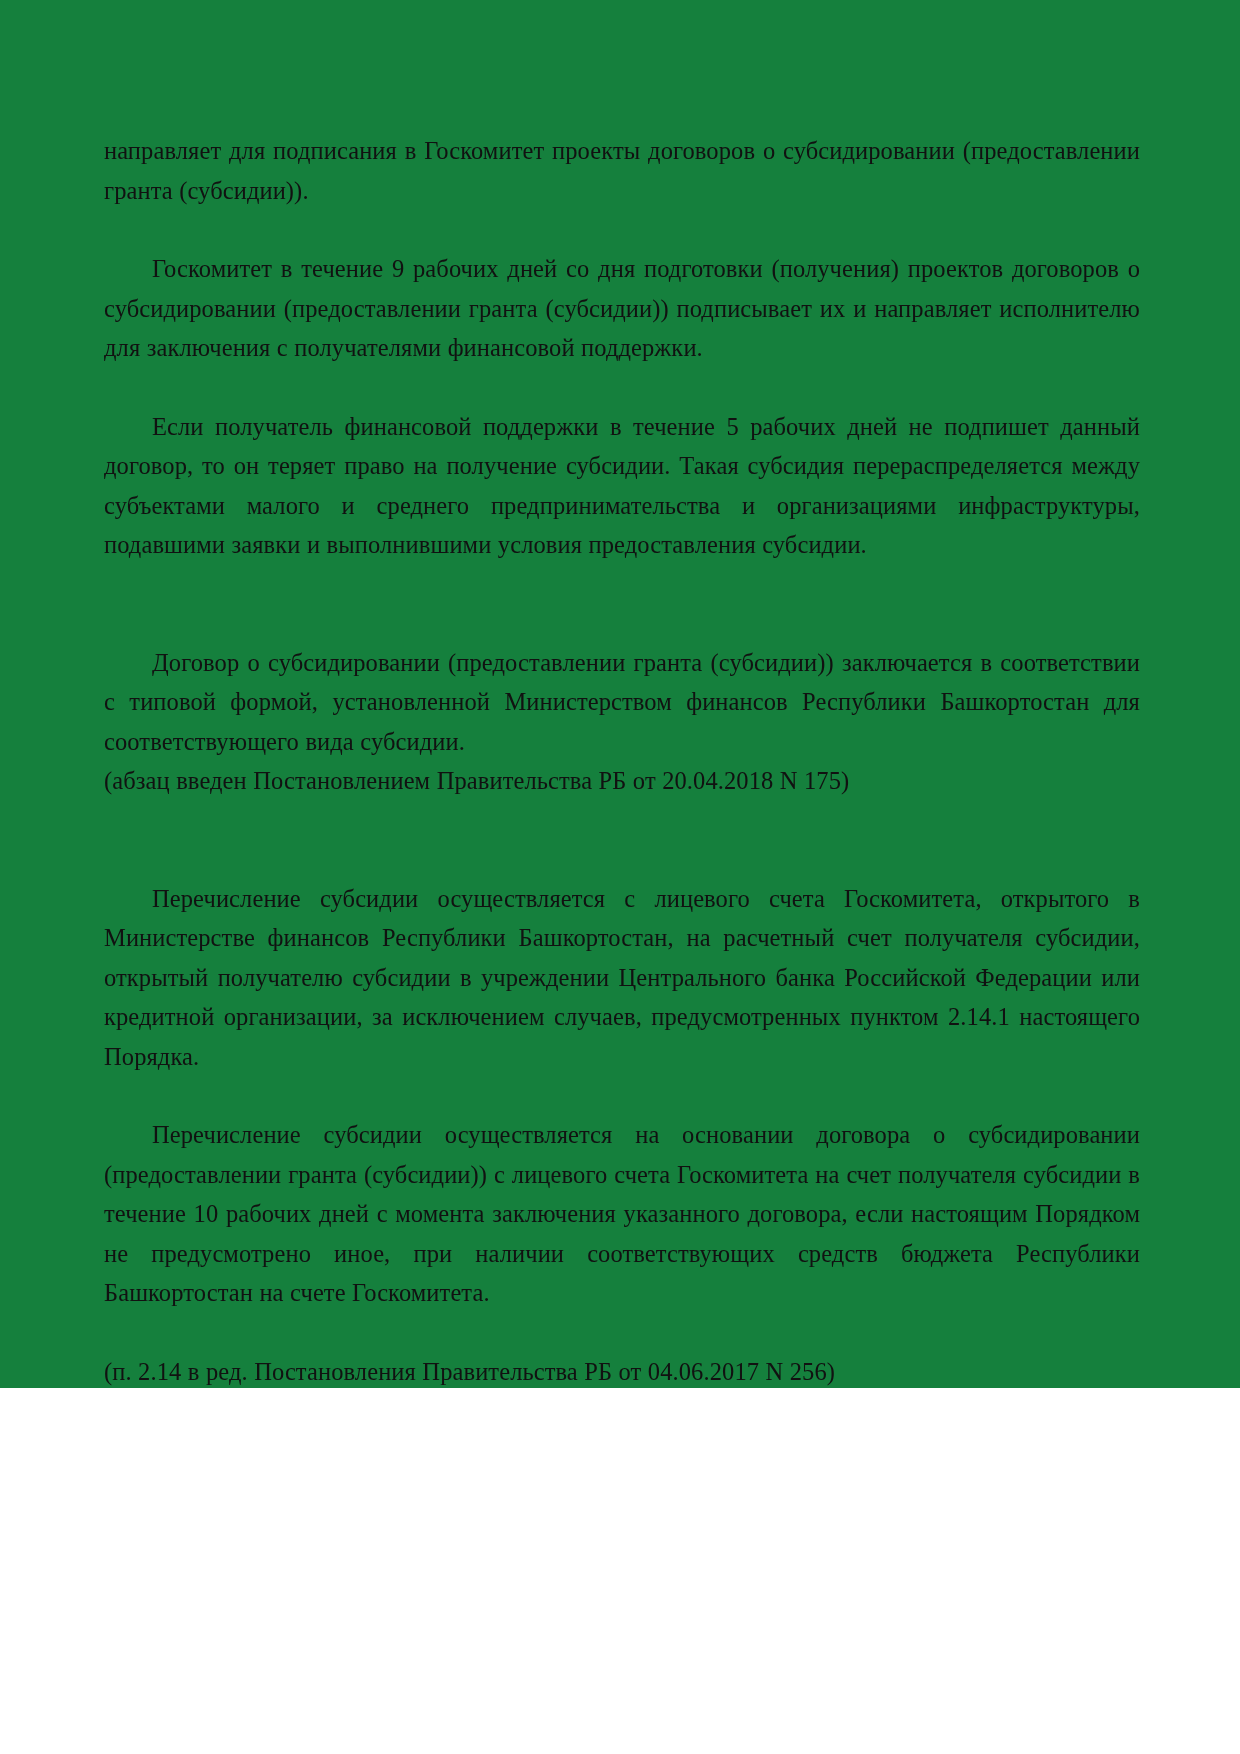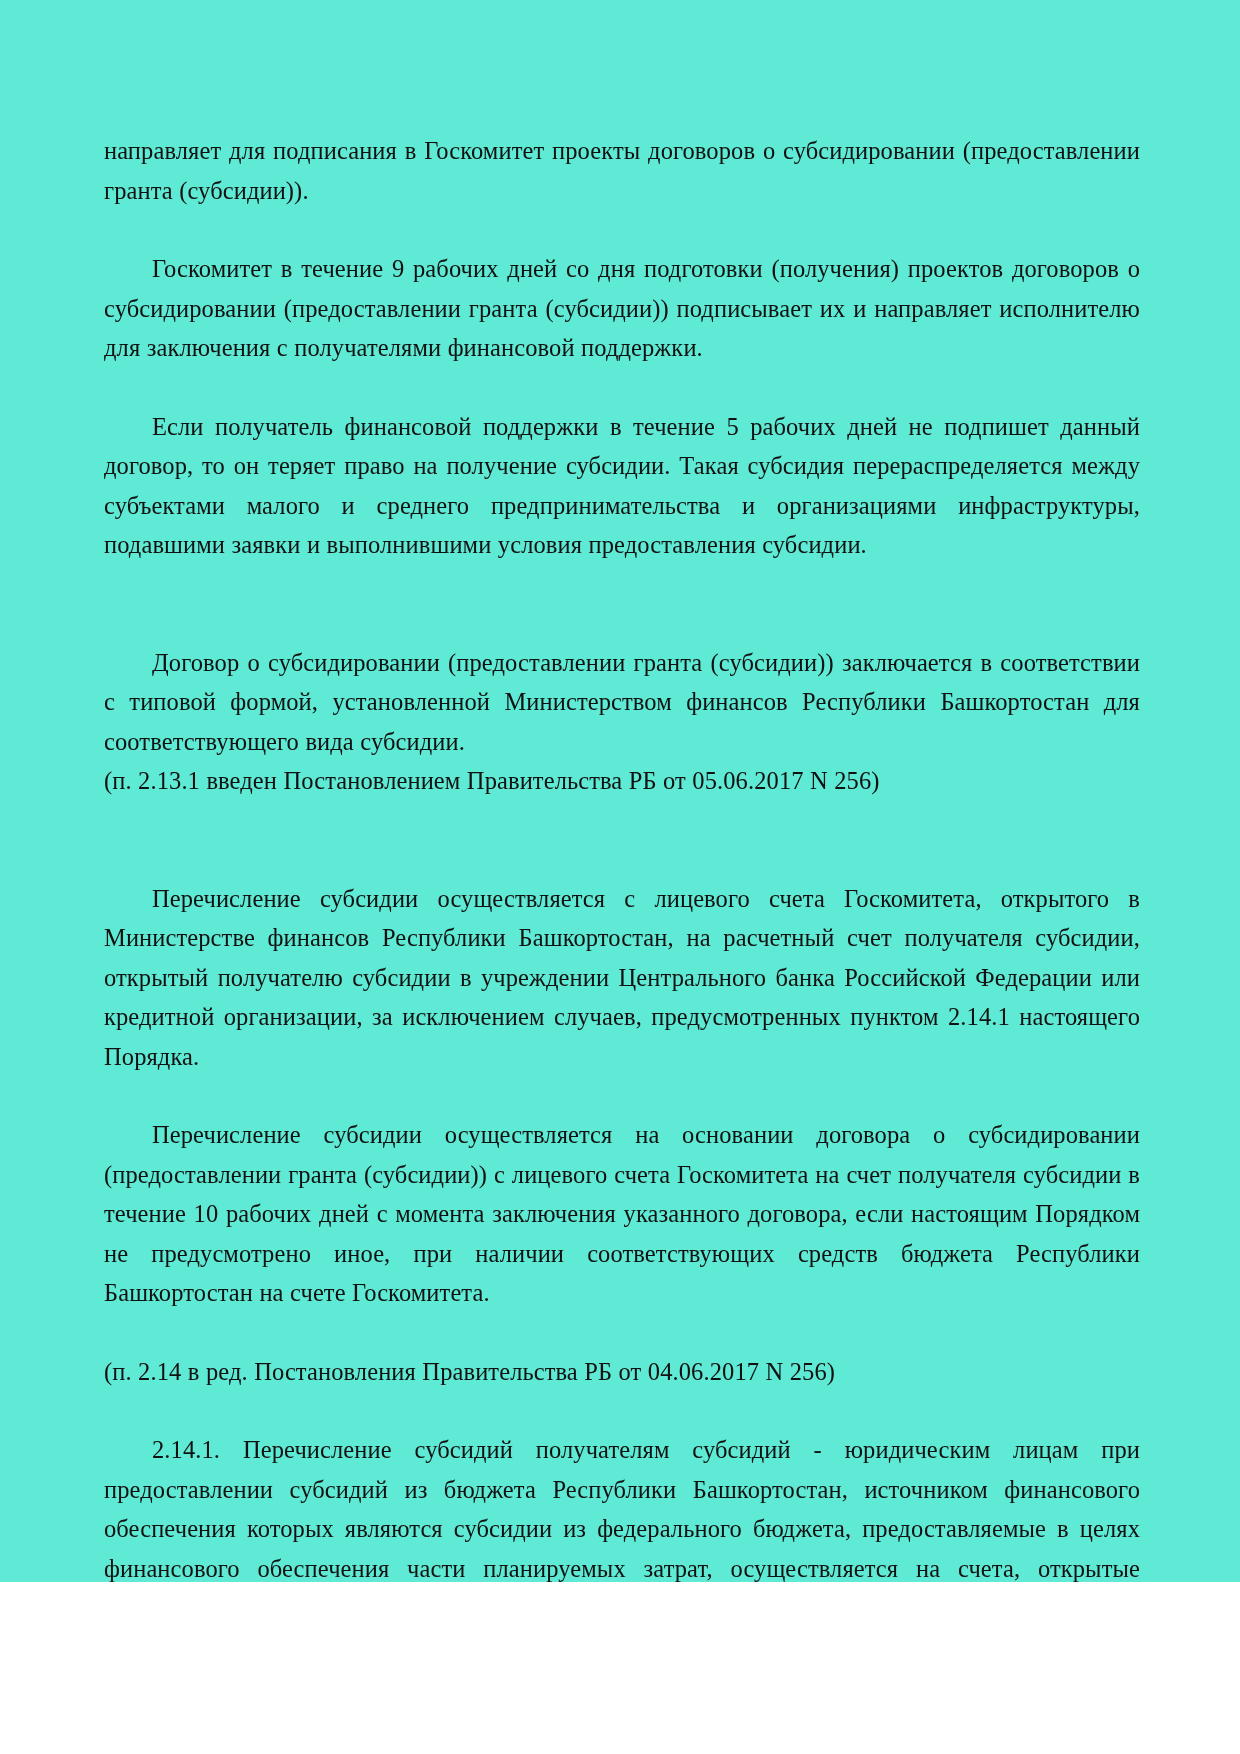--- a/index.html
+++ b/index.html
@@ -10,22 +10,22 @@
   }
 
   body {
     font-family: "Liberation Serif", "DejaVu Serif", serif;
     color: #000000;
   }
 
   .page {
     position: relative;
     width: 1240px;
-    height: 1582px;
-    background: #5eead4;
+    height: 1388px;
+    background: #15803d;
     box-sizing: border-box;
     overflow: hidden;
   }
 
   .text-block {
     position: absolute;
     left: 104px;
     top: 131px;
     width: 1036px;
   }
@@ -76,22 +76,22 @@
 
     <p class="para indent">Если получатель финансовой поддержки в течение 5 рабочих дней не подпишет данный договор, то он теряет право на получение субсидии. Такая субсидия перераспределяется между субъектами малого и среднего предпринимательства и организациями инфраструктуры, подавшими заявки и выполнившими условия предоставления субсидии.</p>
 
     <div class="gap-para"></div>
 
 
     <div class="gap-para"></div>
 
     <p class="para indent">Договор о субсидировании (предоставлении гранта (субсидии)) заключается в соответствии с типовой формой, установленной Министерством финансов Республики Башкортостан для соответствующего вида субсидии.</p>
 
+    <p class="para ref">(абзац введен Постановлением Правительства РБ от 20.04.2018 N 175)</p>
 
-    <p class="para ref">(п. 2.13.1 введен Постановлением Правительства РБ от 05.06.2017 N 256)</p>
 
     <div class="gap-para"></div>
 
 
     <div class="gap-para"></div>
 
     <p class="para indent">Перечисление субсидии осуществляется с лицевого счета Госкомитета, открытого в Министерстве финансов Республики Башкортостан, на расчетный счет получателя субсидии, открытый получателю субсидии в учреждении Центрального банка Российской Федерации или кредитной организации, за исключением случаев, предусмотренных пунктом 2.14.1 настоящего Порядка.</p>
 
     <div class="gap-para"></div>
 

